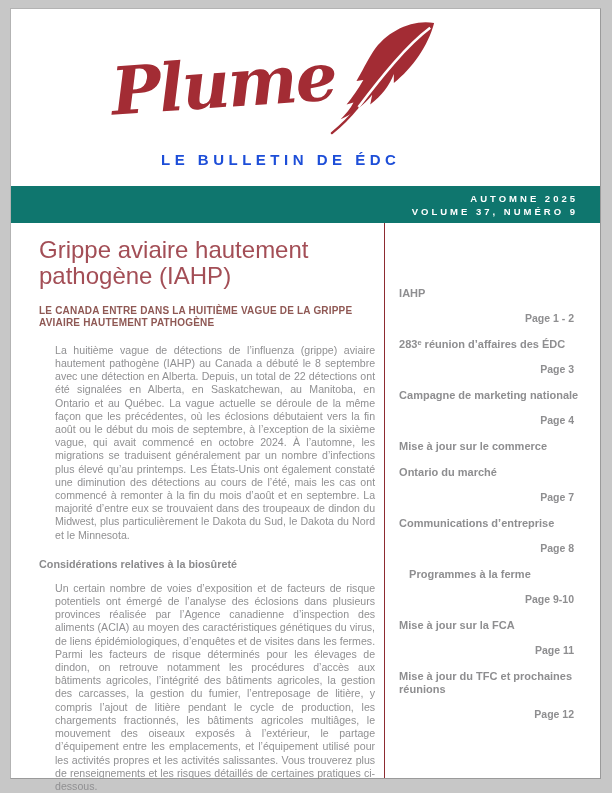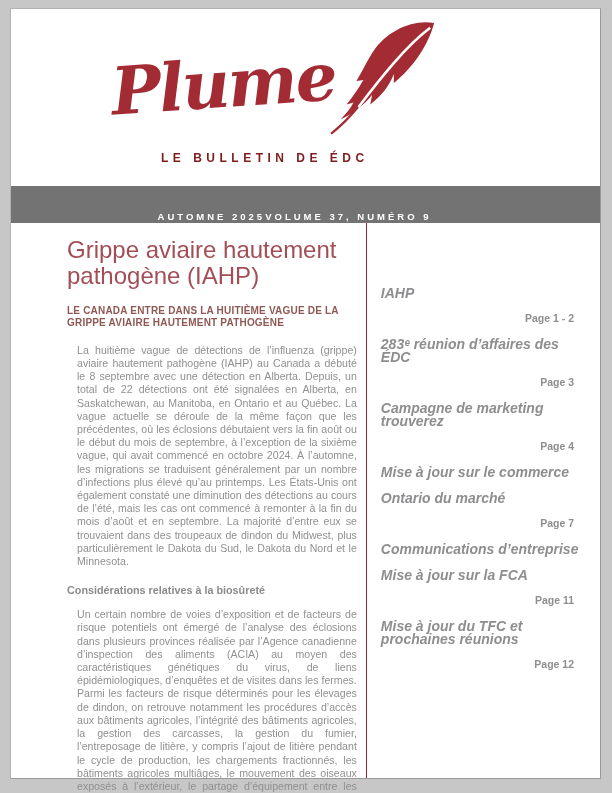--- a/index.html
+++ b/index.html
@@ -28,37 +28,37 @@
     font-family:"DejaVu Serif",serif;
     font-style:italic;font-weight:bold;
     font-size:66px;line-height:1;
     color:#a32c34;
     letter-spacing:-2px;
     transform:rotate(-4deg);
   }
   .logo-feather{position:absolute;right:-32px;top:-4px;width:128px;height:118px;}
   .logo-tagline{
     position:absolute;left:58px;top:128px;
-    font-size:12px;font-weight:bold;
+    font-size:15px;font-weight:bold;
     letter-spacing:4.5px;
-    color:#7f1d1d;white-space:nowrap;
+    color:#1d4ed8;white-space:nowrap;
   }
   
   .banner{
     flex:0 0 auto;height:37px;
-    background:#737373;
-    display:flex;flex-direction:row;justify-content:center;align-items:flex-end;
+    background:#0f766e;
+    display:flex;flex-direction:column;justify-content:center;align-items:flex-end;
     padding-right:22px;box-sizing:border-box;
   }
   .banner-line{
     color:#ffffff;font-size:9.5px;font-weight:bold;
     letter-spacing:3px;line-height:13px;white-space:nowrap;
   }
   
-  .content{flex:1 1 auto;display:flex;flex-direction:row;min-height:0;padding-left:28px;}
+  .content{flex:1 1 auto;display:flex;flex-direction:row;min-height:0;}
   .main-col{
     width:437px;box-sizing:border-box;
     padding:14px 9px 0 28px;
   }
   .divider{width:1px;background:#8d2b31;flex:0 0 auto;}
   .side-col{
     flex:1 1 auto;box-sizing:border-box;
     padding:64px 14px 0 14px;
   }
   
@@ -72,37 +72,37 @@
   .article-subtitle{
     color:#8f5854;
     font-size:10px;font-weight:bold;
     line-height:12.5px;letter-spacing:0.2px;
     margin:16px 0 14px 0;
   }
   .body-para{
     color:#909092;
     font-size:10.6px;line-height:13.2px;
     text-align:justify;
-    margin:0 0 11px 10px;
+    margin:0 0 11px 16px;
   }
   .section-heading{
     color:#8b8b8d;
     font-size:10.8px;font-weight:bold;
     margin:16px 0 12px 0;
   }
   
   .side-heading{
     color:#a0434c;
     font-size:17.5px;font-weight:400;
     letter-spacing:0.5px;
     margin:0 0 24px 0;white-space:nowrap;
   }
   .toc-item{margin-bottom:13px;}
   .toc-title{
-    color:#8e8e90;font-size:14px;font-weight:bold;line-height:13px;font-style:italic;
+    color:#8e8e90;font-size:11px;font-weight:bold;line-height:13px;
   }
   .toc-pages{
     color:#8e8e90;font-size:10.5px;font-weight:bold;line-height:13px;
     text-align:right;padding-right:12px;margin-top:12px;
   }
 </style>
 </head>
 <body>
 
 <div class="page">
@@ -142,32 +142,37 @@
 
       <div class="toc-item">
         <div class="toc-title">IAHP</div>
         <div class="toc-pages">Page 1 - 2</div>
       </div>
       <div class="toc-item">
         <div class="toc-title">283ᵉ réunion d’affaires des ÉDC</div>
         <div class="toc-pages">Page 3</div>
       </div>
       <div class="toc-item">
-        <div class="toc-title">Campagne de marketing trouverez</div>
+        <div class="toc-title">Campagne de marketing nationale</div>
         <div class="toc-pages">Page  4</div>
       </div>
       <div class="toc-item">
         <div class="toc-title">Mise à jour sur le commerce</div>
       </div>
       <div class="toc-item">
         <div class="toc-title">Ontario du marché</div>
         <div class="toc-pages">Page  7</div>
       </div>
       <div class="toc-item">
         <div class="toc-title">Communications d’entreprise</div>
+        <div class="toc-pages">Page  8</div>
+      </div>
+      <div class="toc-item" style="padding-left:10px;">
+        <div class="toc-title">Programmes à la ferme</div>
+        <div class="toc-pages">Page  9-10</div>
       </div>
       <div class="toc-item">
         <div class="toc-title">Mise à jour sur la FCA</div>
         <div class="toc-pages">Page 11</div>
       </div>
       <div class="toc-item">
         <div class="toc-title">Mise à jour du TFC et prochaines réunions</div>
         <div class="toc-pages">Page 12</div>
       </div>
     </div>

